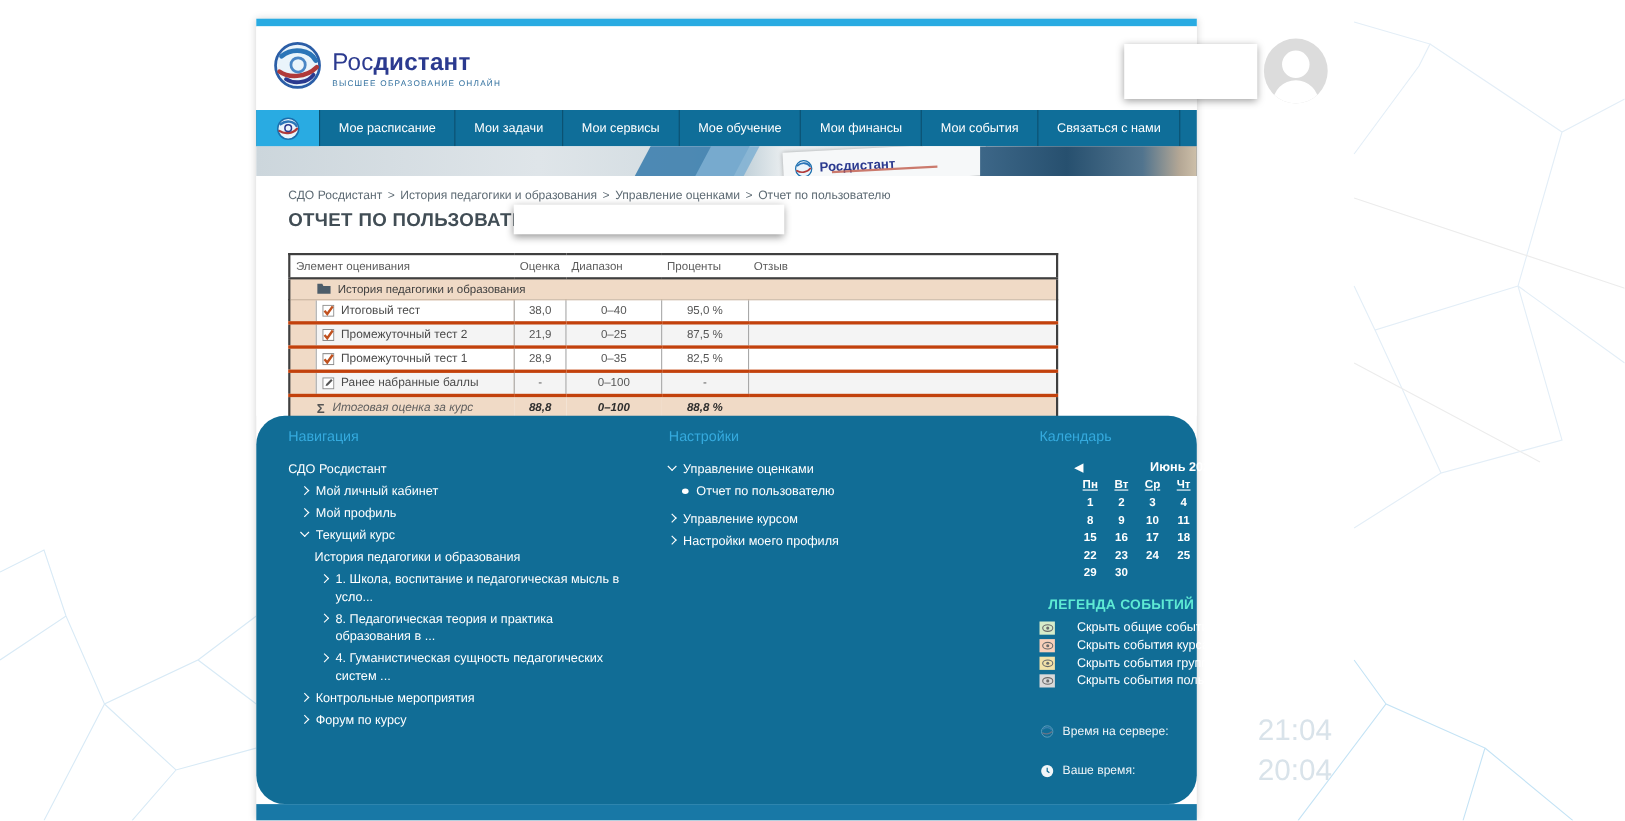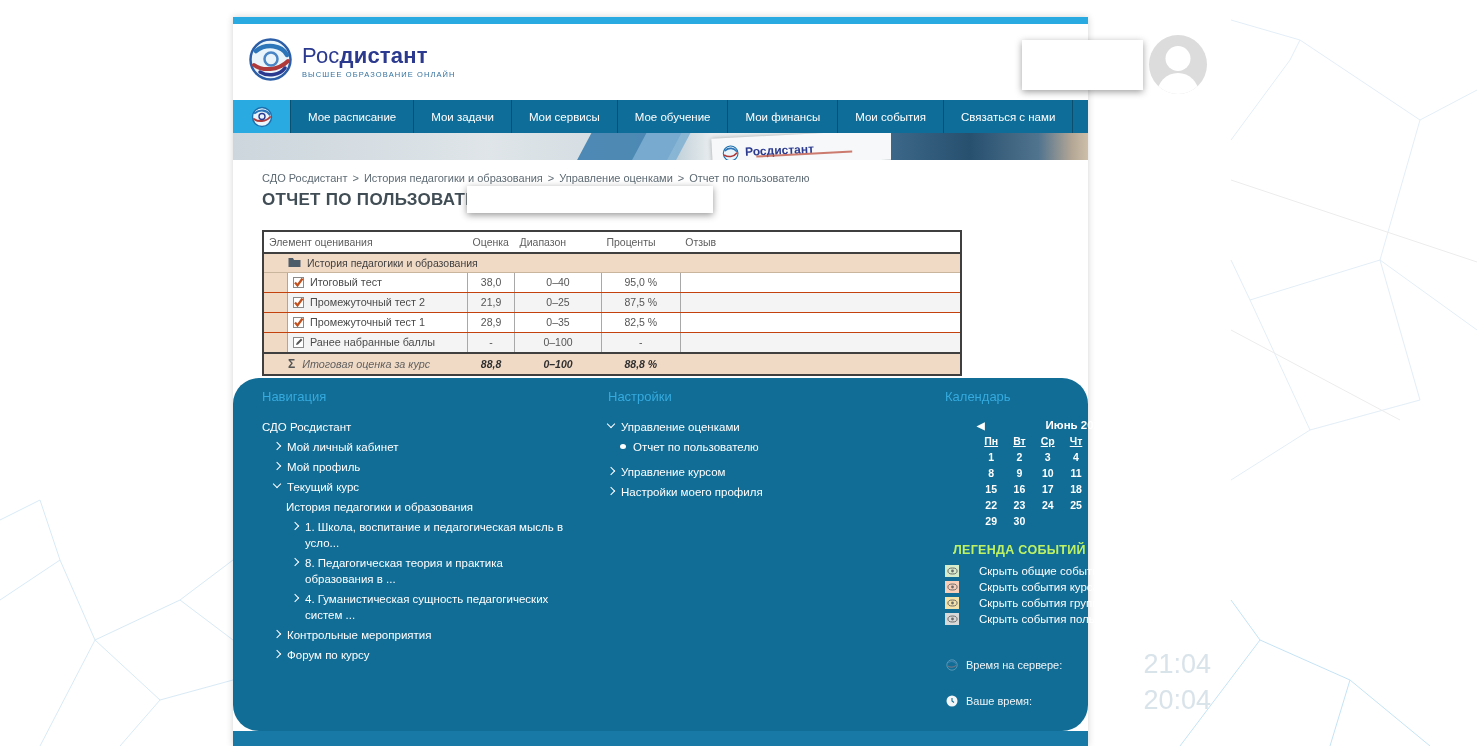--- a/index.html
+++ b/index.html
@@ -71,21 +71,21 @@
     background:#fff; box-shadow:0 2px 7px rgba(0,0,0,.42); }
   
   .grades { position:absolute; left:29px; top:70px; width:700px;
     border-collapse:collapse; border:2px solid #3f3f3f; font-size:10.5px; color:#555; }
   .grades thead th { font-weight:400; color:#5d5d5d; text-align:left; padding:4px 5px;
     border-bottom:2px solid #3f3f3f; background:#fff; height:19px; }
   .grades td { height:19px; }
   .cat-row td { background:#f0dac6; padding:2px 4px 2px 24px; color:#3f3f3f;
     border-bottom:1px solid #c9b49e; }
   .cat-cell { display:flex; align-items:center; gap:6px; }
-  .item-row td { border-bottom:1px solid #c2410c; }
+  .item-row td { border-bottom:3px solid #c2410c; }
   .name-td { background:#f0dac6; padding:0; }
   .name-inner { margin-left:23px; height:100%; min-height:19px; background:#fff;
     border-left:1px solid #a8a8a8; display:flex; align-items:center; gap:6px;
     padding:2px 5px; color:#4a4a4a; font-size:10.8px; }
   .item-row.stripe .name-inner, .item-row.stripe .val-td { background:#f4f4f4; }
   .val-td { background:#fff; border-left:1px solid #a8a8a8; text-align:center; color:#555; }
   .total-row td { background:#f0dac6; border-top:2px solid #3f3f3f; padding:3px 4px; }
   .total-name { display:flex; align-items:center; gap:7px; padding-left:20px;
     font-style:italic; color:#5f5f5f; font-size:10.8px; }
   .total-val { text-align:center; font-weight:700; font-style:italic; color:#2e2e2e; }
@@ -110,21 +110,21 @@
   .chev.down { transform:rotate(45deg); margin-top:2px; }
   .bullet { flex:0 0 6px; width:5px; height:5px; border-radius:50%; background:#fff; margin-top:5px; }
   .gap-above { margin-top:9px; }
   
   .cal-head { display:flex; justify-content:space-between; align-items:center;
     width:198px; margin:2px 0 4px 32px; font-size:11.5px; font-weight:700; }
   .cal-arrow { cursor:pointer; font-size:10px; }
   .cal-grid { display:grid; grid-template-columns:repeat(7,28.3px); width:198px; margin-left:32px;
     text-align:center; font-size:10.5px; font-weight:700; row-gap:4px; }
   .cal-dh { text-decoration:underline; cursor:pointer; }
-  .legend-title { font-weight:700; color:#bef264; font-size:12.5px; letter-spacing:.3px;
+  .legend-title { font-weight:700; color:#5eead4; font-size:12.5px; letter-spacing:.3px;
     margin:16px 0 8px 8px; }
   .legend-item { display:flex; align-items:center; gap:20px; font-size:11.5px; margin:4px 0; cursor:pointer; }
   .legend-chip { width:14px; height:12px; display:flex; align-items:center; justify-content:center; }
   
   .times { position:absolute; left:712px; top:272px; width:266px; }
   .time-row { display:flex; align-items:center; margin-bottom:7px; }
   .time-icon { width:14px; display:flex; justify-content:center; }
   .time-label { font-size:11px; color:#eef4f7; margin-left:7px; }
   .time-value { margin-left:auto; font-size:27px; color:#d9e3ea; line-height:29px; }
 </style>

